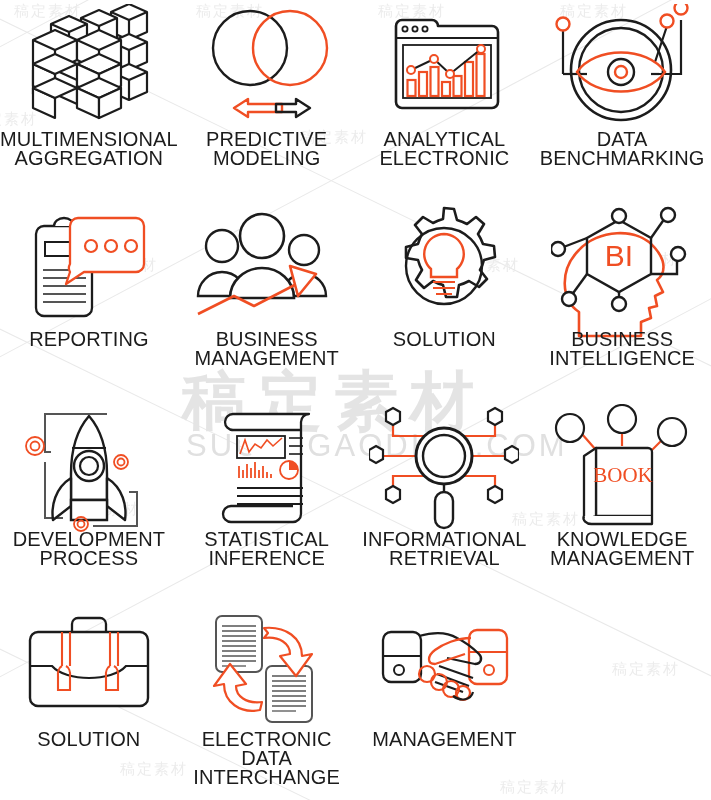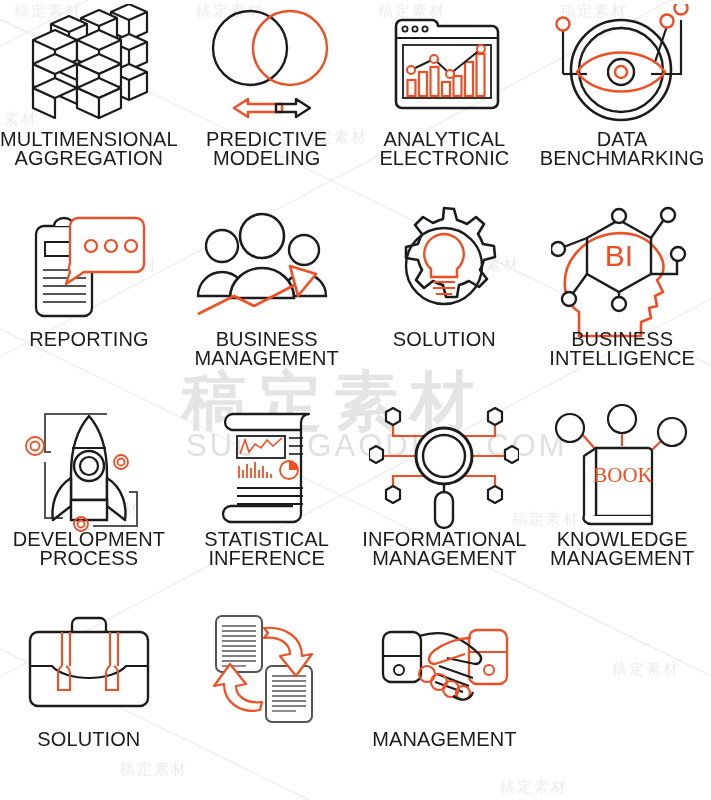--- a/index.html
+++ b/index.html
@@ -426,21 +426,21 @@
           <polygon points="126,82 133,86 133,95 126,99 119,95 119,86"></polygon>
         </g>
 
         <circle cx="75" cy="52" r="28" fill="#fff" stroke="#1C1C1C" stroke-width="3"></circle>
         <circle cx="75" cy="52" r="21" fill="#fff" stroke="#1C1C1C" stroke-width="2.4"></circle>
         <line x1="75" y1="80" x2="75" y2="90" stroke="#1C1C1C" stroke-width="2.4"></line>
         <rect x="66" y="88" width="18" height="36" rx="9" fill="#fff" stroke="#1C1C1C" stroke-width="2.4"></rect>
       </svg>
     </div>
     <div class="label">INFORMATIONAL
-MANAGEMENT</div>
+RETRIEVAL</div>
   </div>
 
   <div class="cell">
     <div class="icon-box">
       <svg width="140" height="126" viewBox="0 0 140 126">
 
         <g fill="none" stroke="#F04E23" stroke-width="2.2">
           <line x1="30" y1="30" x2="44" y2="46"></line>
           <line x1="70" y1="22" x2="70" y2="42"></line>
           <line x1="112" y1="34" x2="98" y2="48"></line>
@@ -507,20 +507,22 @@
           <line x1="74" y1="92" x2="108" y2="92"></line>
             <line x1="74" y1="97" x2="108" y2="97"></line>
           <line x1="74" y1="102" x2="108" y2="102"></line>
             <line x1="74" y1="107" x2="98" y2="107"></line>
         </g>
 
         <path d="M66 24 C88 22 104 34 104 52 l10 -2 l-16 22 l-16 -20 l10 -2 C92 40 82 32 66 34 l4 -5 Z" fill="#fff" stroke="#F04E23" stroke-width="2.2" stroke-linejoin="round"></path>
         <path d="M62 106 C42 110 26 98 26 80 l-10 2 l16 -22 l16 20 l-10 2 C38 92 48 100 64 98 l-2 8 Z" fill="#fff" stroke="#F04E23" stroke-width="2.2" stroke-linejoin="round"></path>
       </svg>
     </div>
+    <div class="label">ELECTRONIC DATA
+INTERCHANGE</div>
   </div>
 
   <div class="cell">
     <div class="icon-box">
       <svg width="150" height="112" viewBox="0 0 150 112">
 
         <path d="M14 36 a8 8 0 0 1 8 -8 h22 a8 8 0 0 1 8 8 v34 a8 8 0 0 1 -8 8 h-22 a8 8 0 0 1 -8 -8 Z" fill="#fff" stroke="#1C1C1C" stroke-width="2.3"></path>
         <line x1="14" y1="52" x2="52" y2="52" stroke="#1C1C1C" stroke-width="2.1"></line>
         <circle cx="30" cy="66" r="5" fill="none" stroke="#1C1C1C" stroke-width="2"></circle>
 

